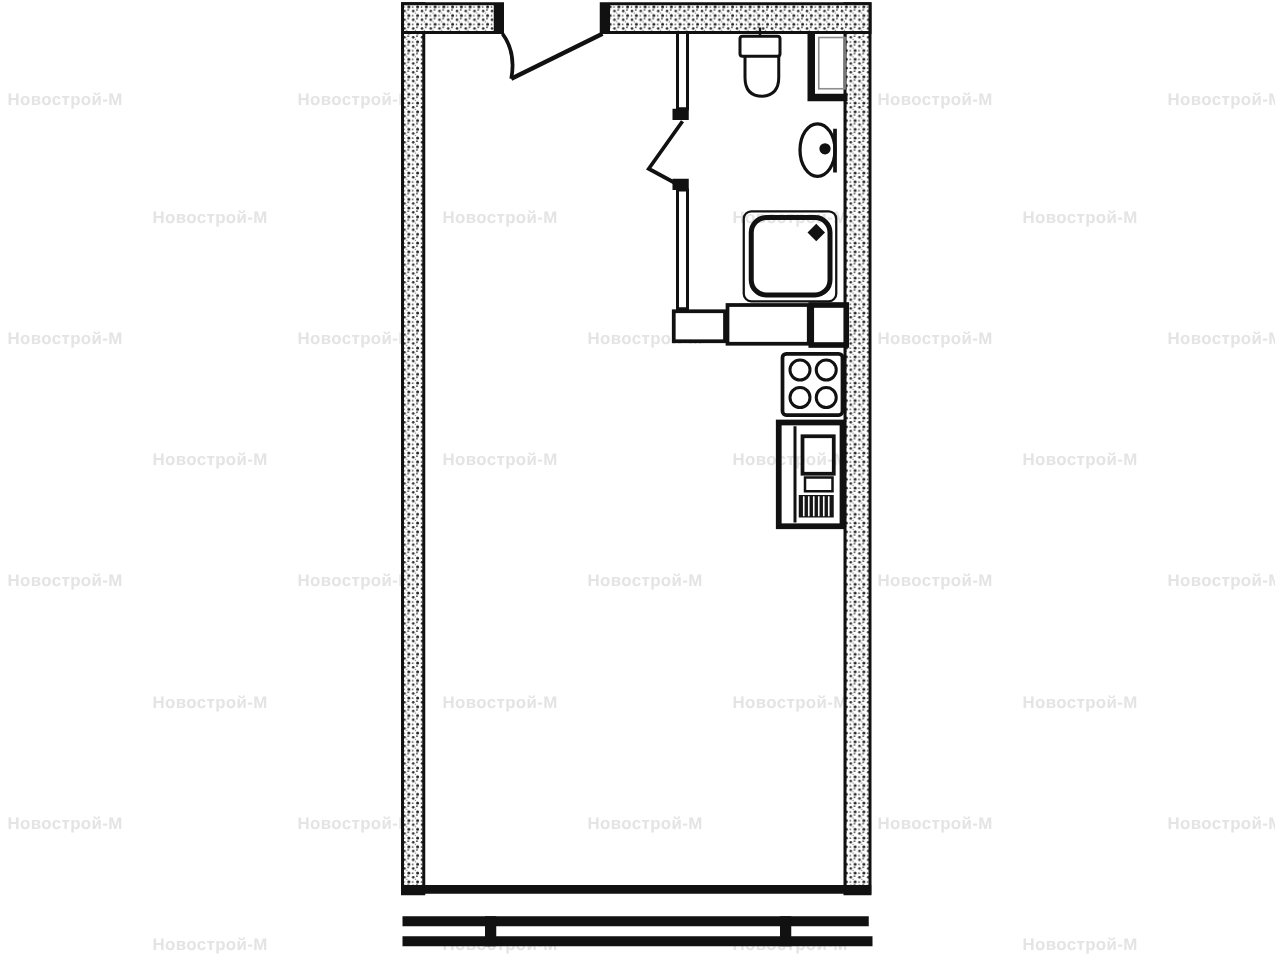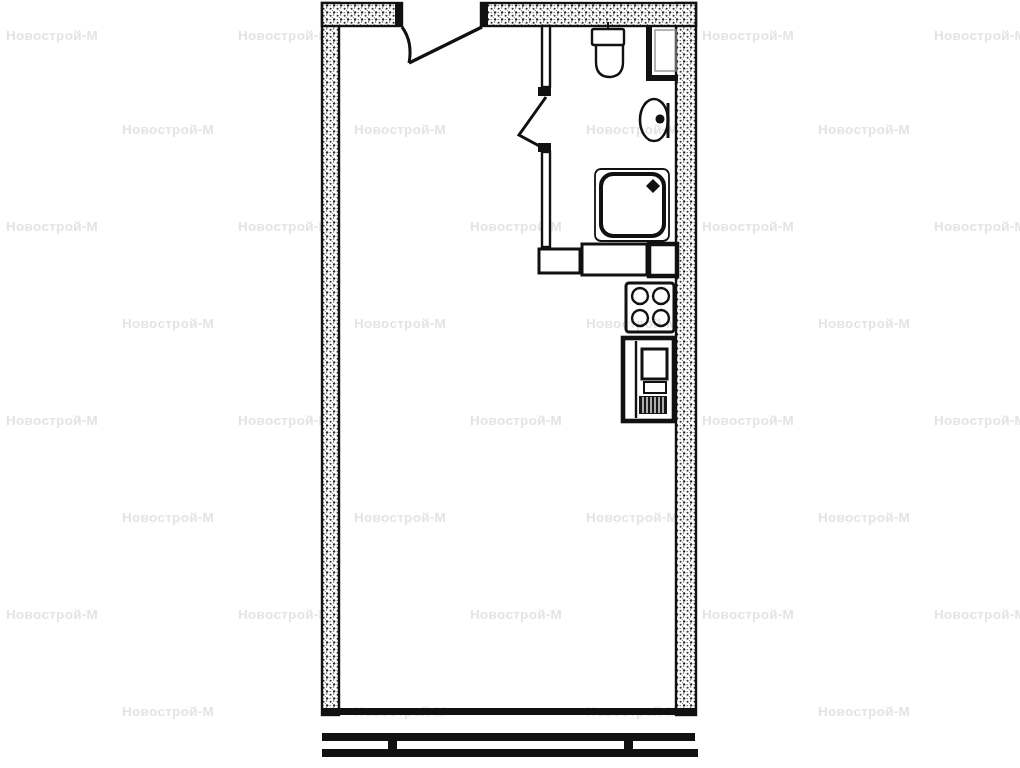--- a/index.html
+++ b/index.html
@@ -4,21 +4,21 @@
 <style>
   html,body{margin:0;padding:0;background:#ffffff;}
   .canvas{
     position:relative;
     width:1020px;
     height:768px;
     background:#ffffff;
     overflow:hidden;
     font-family:"Liberation Sans","DejaVu Sans",sans-serif;
   }
-  #wm-layer{position:absolute;inset:0;z-index:1;}
+  #wm-layer{position:absolute;inset:0;z-index:1;margin-top:44px;}
   .wm{
     position:absolute;
     font-weight:bold;
     font-size:13.5px;
     letter-spacing:.3px;
     color:var(--wm-color,#e5e5e5);
     white-space:nowrap;
     user-select:none;
   }
   #plan-svg{position:absolute;left:0;top:0;z-index:2;}

